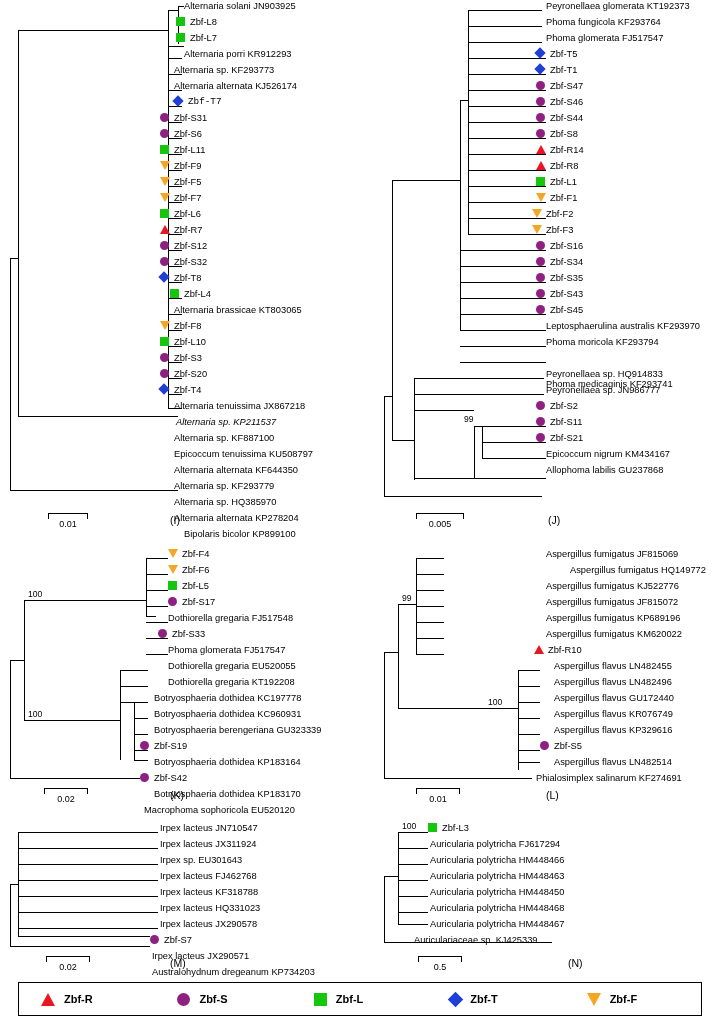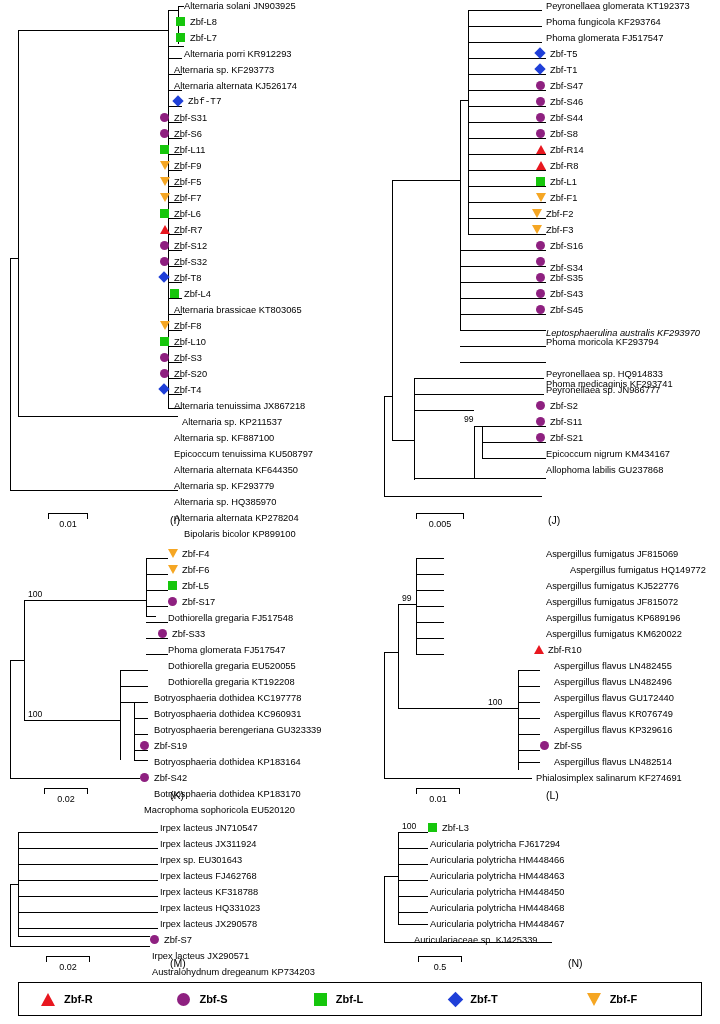--- a/index.html
+++ b/index.html
@@ -211,21 +211,21 @@
       <div class="m-itri marker" style="left: 156px; top: 321px;"></div>
       <div class="label" style="left: 170px; top: 337px;">Zbf-L10</div>
       <div class="m-sq marker" style="left: 156px; top: 337px;"></div>
       <div class="label" style="left: 170px; top: 353px;">Zbf-S3</div>
       <div class="m-circ marker" style="left: 156px; top: 353px;"></div>
       <div class="label" style="left: 170px; top: 369px;">Zbf-S20</div>
       <div class="m-circ marker" style="left: 156px; top: 369px;"></div>
       <div class="label" style="left: 170px; top: 385px;">Zbf-T4</div>
       <div class="m-diam marker" style="left: 156px; top: 385px;"></div>
       <div class="label" style="left: 170px; top: 401px;">Alternaria tenuissima JX867218</div>
-      <div class="label" style="left: 178px; top: 417px;">Alternaria sp. KP211537</div>
+      <div class="label" style="left: 172px; top: 417px; font-style: italic;">Alternaria sp. KP211537</div>
       <div class="label" style="left: 170px; top: 433px;">Alternaria sp. KF887100</div>
       <div class="label" style="left: 170px; top: 449px;">Epicoccum tenuissima KU508797</div>
       <div class="label" style="left: 170px; top: 465px;">Alternaria alternata KF644350</div>
       <div class="label" style="left: 170px; top: 481px;">Alternaria sp. KF293779</div>
       <div class="label" style="left: 170px; top: 497px;">Alternaria sp. HQ385970</div>
       <div class="label" style="left: 170px; top: 513px;">Alternaria alternata KP278204</div>
       <div class="label" style="left: 180px; top: 529px;">Bipolaris bicolor KP899100</div>
     </div>
 
   <div class="scale" style="left:44px; top:513px; width:40px;">
@@ -307,29 +307,29 @@
       <div class="label" style="left: 172px; top: 177px;">Zbf-L1</div>
       <div class="m-sq marker" style="left: 158px; top: 177px;"></div>
       <div class="label" style="left: 172px; top: 193px;">Zbf-F1</div>
       <div class="m-itri marker" style="left: 158px; top: 193px;"></div>
       <div class="label" style="left: 168px; top: 209px;">Zbf-F2</div>
       <div class="m-itri marker" style="left: 154px; top: 209px;"></div>
       <div class="label" style="left: 168px; top: 225px;">Zbf-F3</div>
       <div class="m-itri marker" style="left: 154px; top: 225px;"></div>
       <div class="label" style="left: 172px; top: 241px;">Zbf-S16</div>
       <div class="m-circ marker" style="left: 158px; top: 241px;"></div>
-      <div class="label" style="left: 172px; top: 263px;">Zbf-S34</div>
+      <div class="label" style="left: 172px; top: 257px;">Zbf-S34</div>
       <div class="m-circ marker" style="left: 158px; top: 257px;"></div>
       <div class="label" style="left: 172px; top: 273px;">Zbf-S35</div>
       <div class="m-circ marker" style="left: 158px; top: 273px;"></div>
       <div class="label" style="left: 172px; top: 289px;">Zbf-S43</div>
       <div class="m-circ marker" style="left: 158px; top: 289px;"></div>
       <div class="label" style="left: 172px; top: 305px;">Zbf-S45</div>
       <div class="m-circ marker" style="left: 158px; top: 305px;"></div>
-      <div class="label" style="left: 168px; top: 328px; font-style: italic;">Leptosphaerulina australis KF293970</div>
+      <div class="label" style="left: 168px; top: 321px;">Leptosphaerulina australis KF293970</div>
       <div class="label" style="left: 168px; top: 337px;">Phoma moricola KF293794</div>
       <div class="label" style="left: 168px; top: 353px; margin-top: 26px;">Phoma medicaginis KF293741</div>
       <div class="label" style="left: 168px; top: 369px;">Peyronellaea sp. HQ914833</div>
       <div class="label" style="left: 168px; top: 385px;">Peyronellaea sp. JN986777</div>
       <div class="label" style="left: 172px; top: 401px;">Zbf-S2</div>
       <div class="m-circ marker" style="left: 158px; top: 401px;"></div>
       <div class="label" style="left: 172px; top: 417px;">Zbf-S11</div>
       <div class="m-circ marker" style="left: 158px; top: 417px;"></div>
       <div class="label" style="left: 172px; top: 433px;">Zbf-S21</div>
       <div class="m-circ marker" style="left: 158px; top: 433px;"></div>

